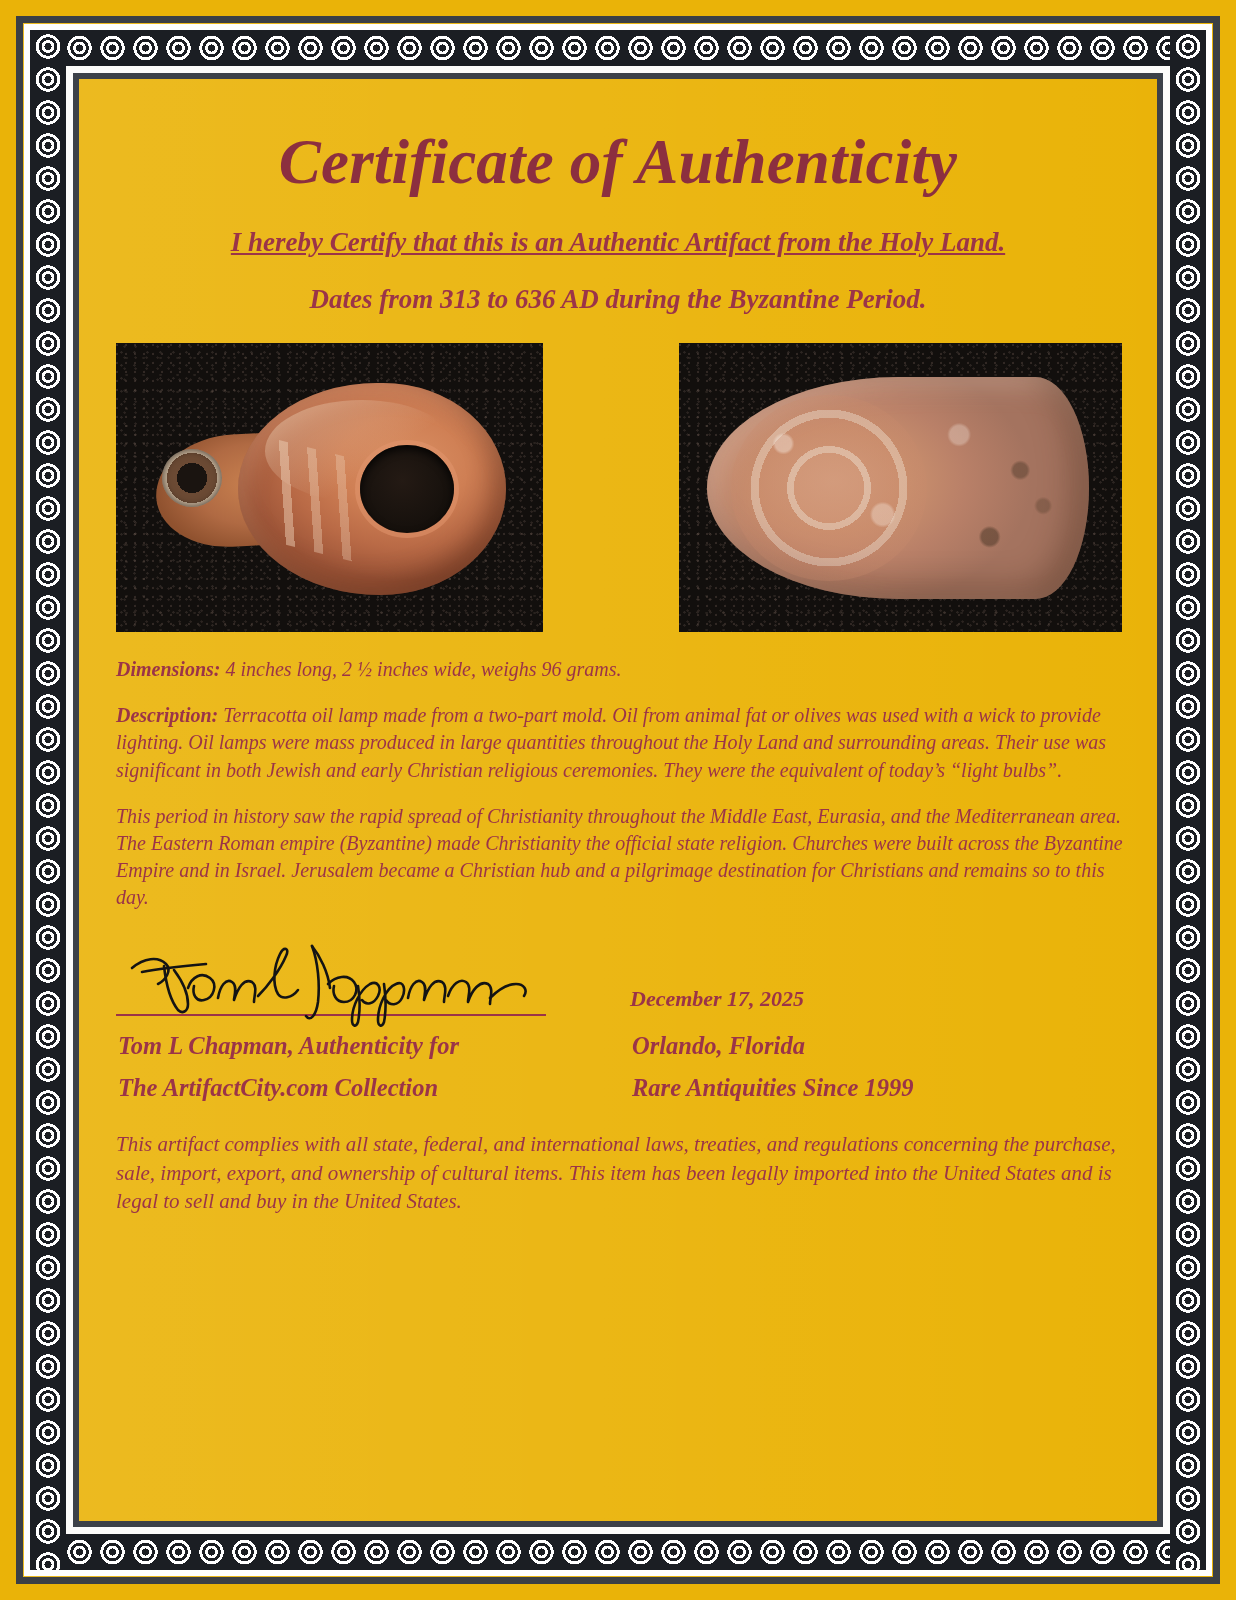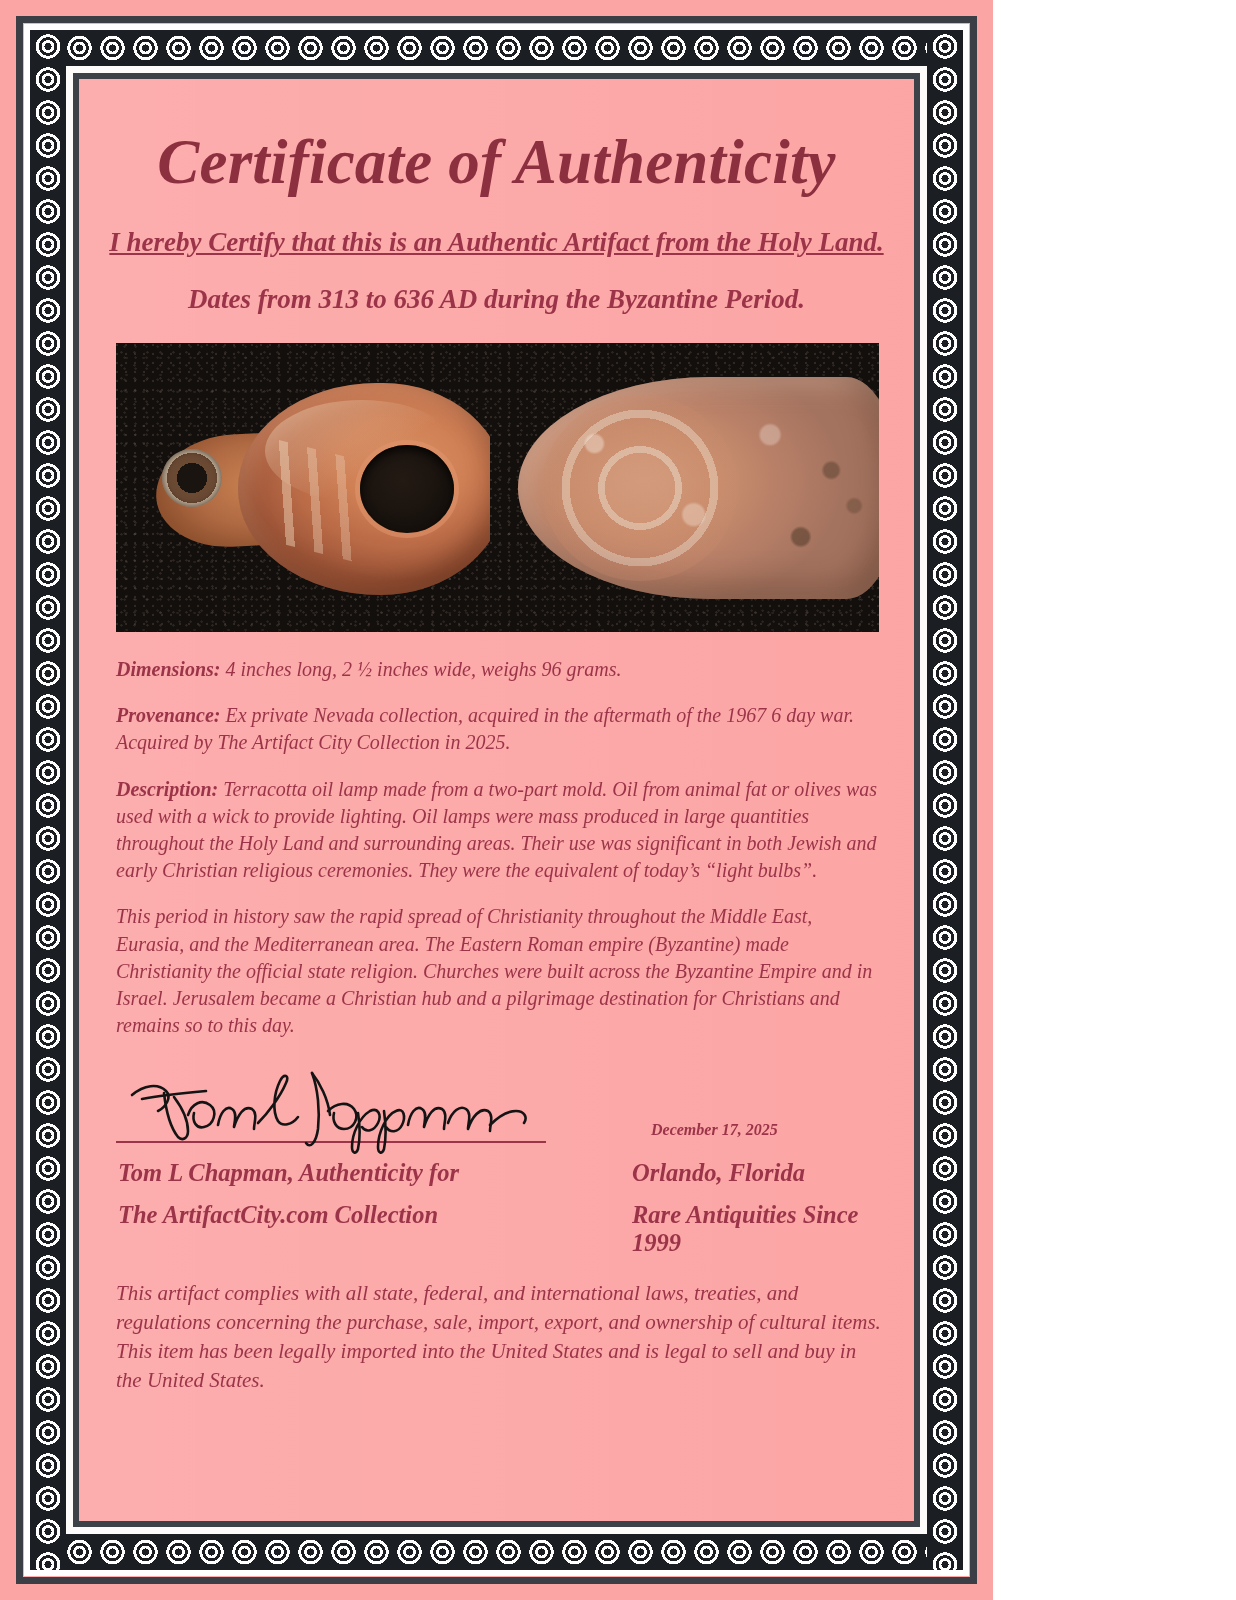--- a/index.html
+++ b/index.html
@@ -6,23 +6,23 @@
     margin: 0;
     padding: 0;
     background: #ffffff;
   }
   body {
     font-family: "Liberation Serif", "DejaVu Serif", serif;
   }
 
   .page {
     position: relative;
-    width: 993px;
+    width: 1236px;
     height: 1600px;
-    background: #fca5a5;
+    background: #eab308;
     overflow: hidden;
   }
 
   
   .frame-outer {
     position: absolute;
     left: 16px;
     top: 16px;
     right: 16px;
     bottom: 16px;
@@ -306,39 +306,38 @@
     border-bottom: 2px solid #9b3448;
     width: 430px;
   }
   .sig-right {
     flex: 1;
     padding-bottom: 4px;
     padding-left: 22px;
   }
   .sig-date {
     color: #9b3448;
-    font-size: 16px;
+    font-size: 22px;
     font-style: italic;
     font-weight: bold;
-    margin-left: 21px;
   }
   .sig-names {
     display: flex;
     margin-top: 16px;
     color: #9b3448;
     font-size: 24.5px;
     font-style: italic;
     font-weight: bold;
   }
   .sig-names .c1 { width: 492px; padding-left: 2px; }
   .sig-names .c2 { flex: 1; padding-left: 22px; }
   .sig-names.second { margin-top: 14px; }
 
   .legal {
-    margin-top: 22px;
+    margin-top: 28px;
     padding: 0 12px 0 16px;
     color: #9b3448;
     font-size: 21px;
     font-style: italic;
     line-height: 1.38;
   }
 </style>
 </head>
 <body>
 
@@ -384,21 +383,20 @@
           <div class="lb-mottle"></div>
         </div>
       </div>
 
     </div>
 
     <div class="body-text">
 
       <p class="para"><span class="lead">Dimensions:</span><span> 4 inches long, 2 ½ inches wide, weighs 96 grams.</span></p>
 
-      <p class="para"><span class="lead">Provenance:</span><span> Ex private Nevada collection, acquired in the aftermath of the 1967 6 day war. Acquired by The Artifact City Collection in 2025.</span></p>
 
       <p class="para"><span class="lead">Description:</span><span> Terracotta oil lamp made from a two-part mold. Oil from animal fat or olives was used with a wick to provide lighting. Oil lamps were mass produced in large quantities throughout the Holy Land and surrounding areas. Their use was significant in both Jewish and early Christian religious ceremonies. They were the equivalent of today’s “light bulbs”.</span></p>
 
       <p class="para">This period in history saw the rapid spread of Christianity throughout the Middle East, Eurasia, and the Mediterranean area. The Eastern Roman empire (Byzantine) made Christianity the official state religion. Churches were built across the Byzantine Empire and in Israel. Jerusalem became a Christian hub and a pilgrimage destination for Christians and remains so to this day.</p>
 
     </div>
 
     <div class="sig-area">
 
       <div class="sig-row">

